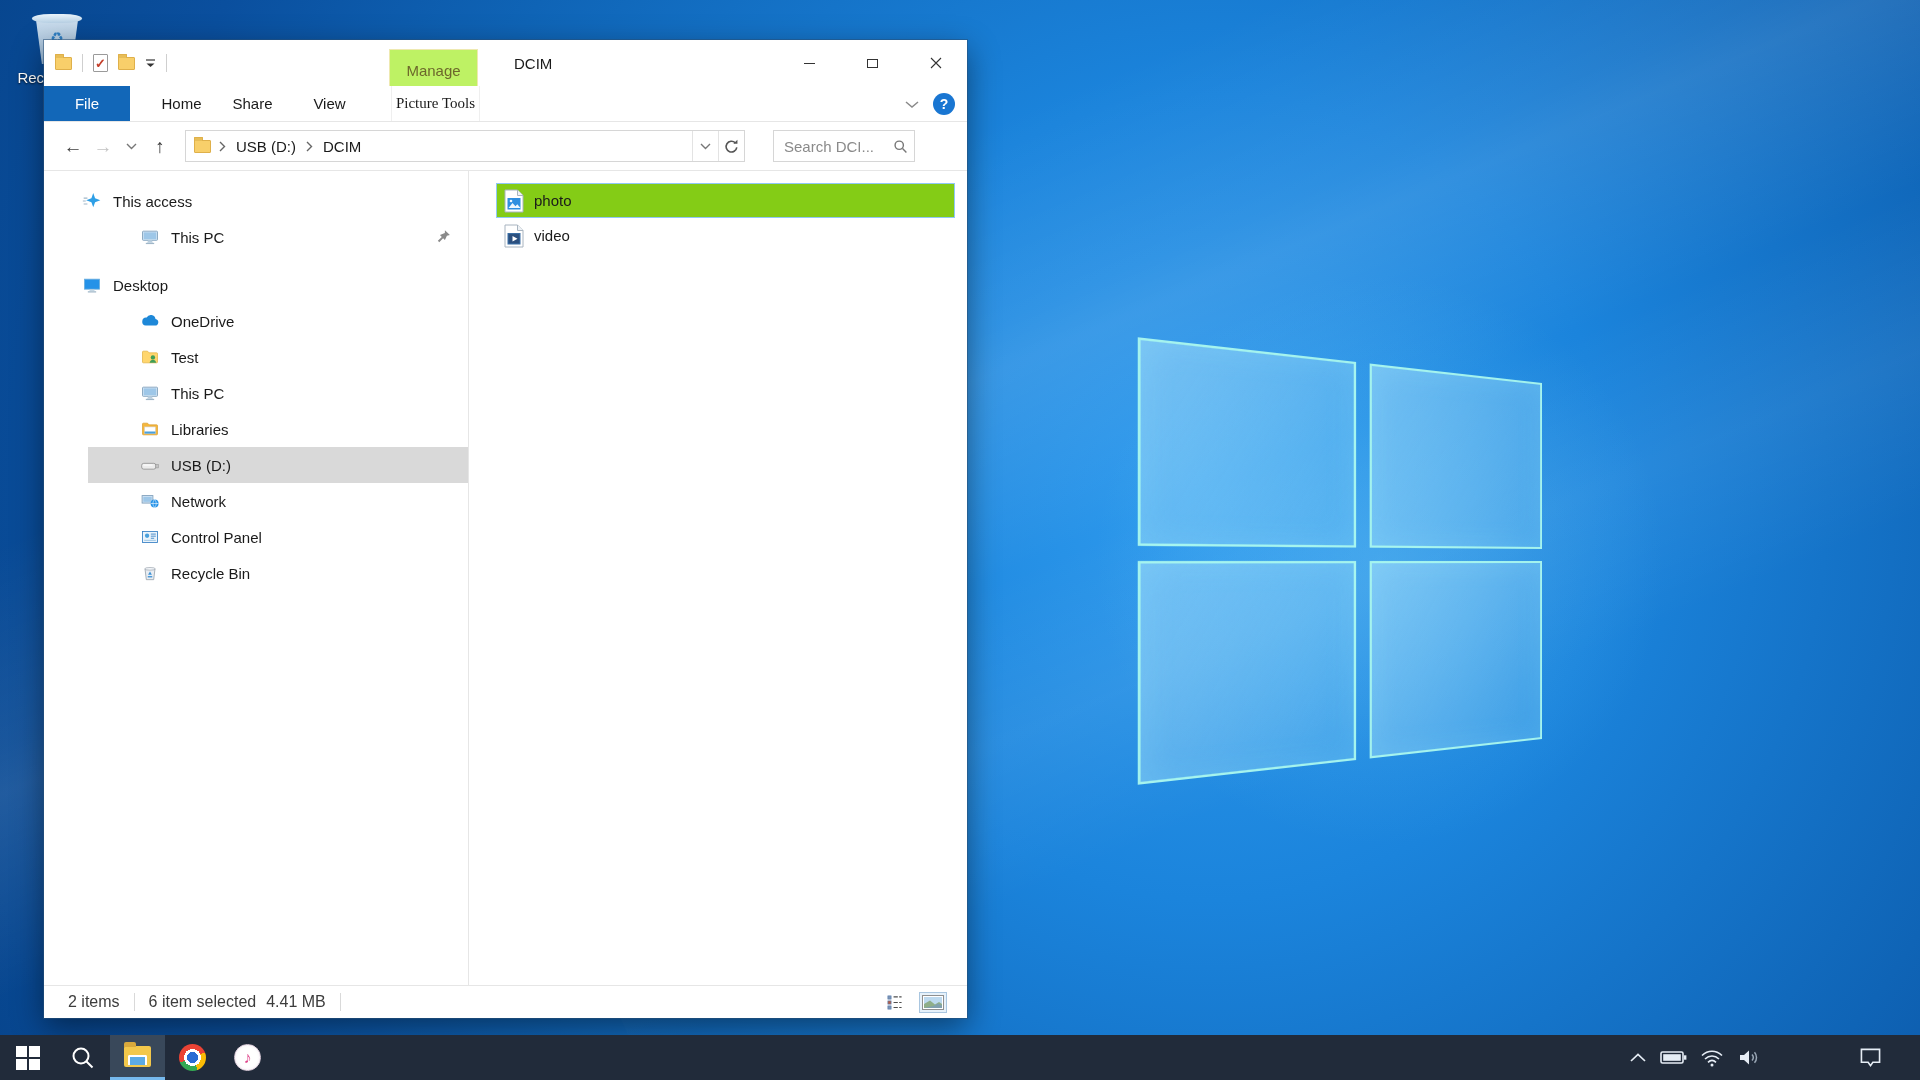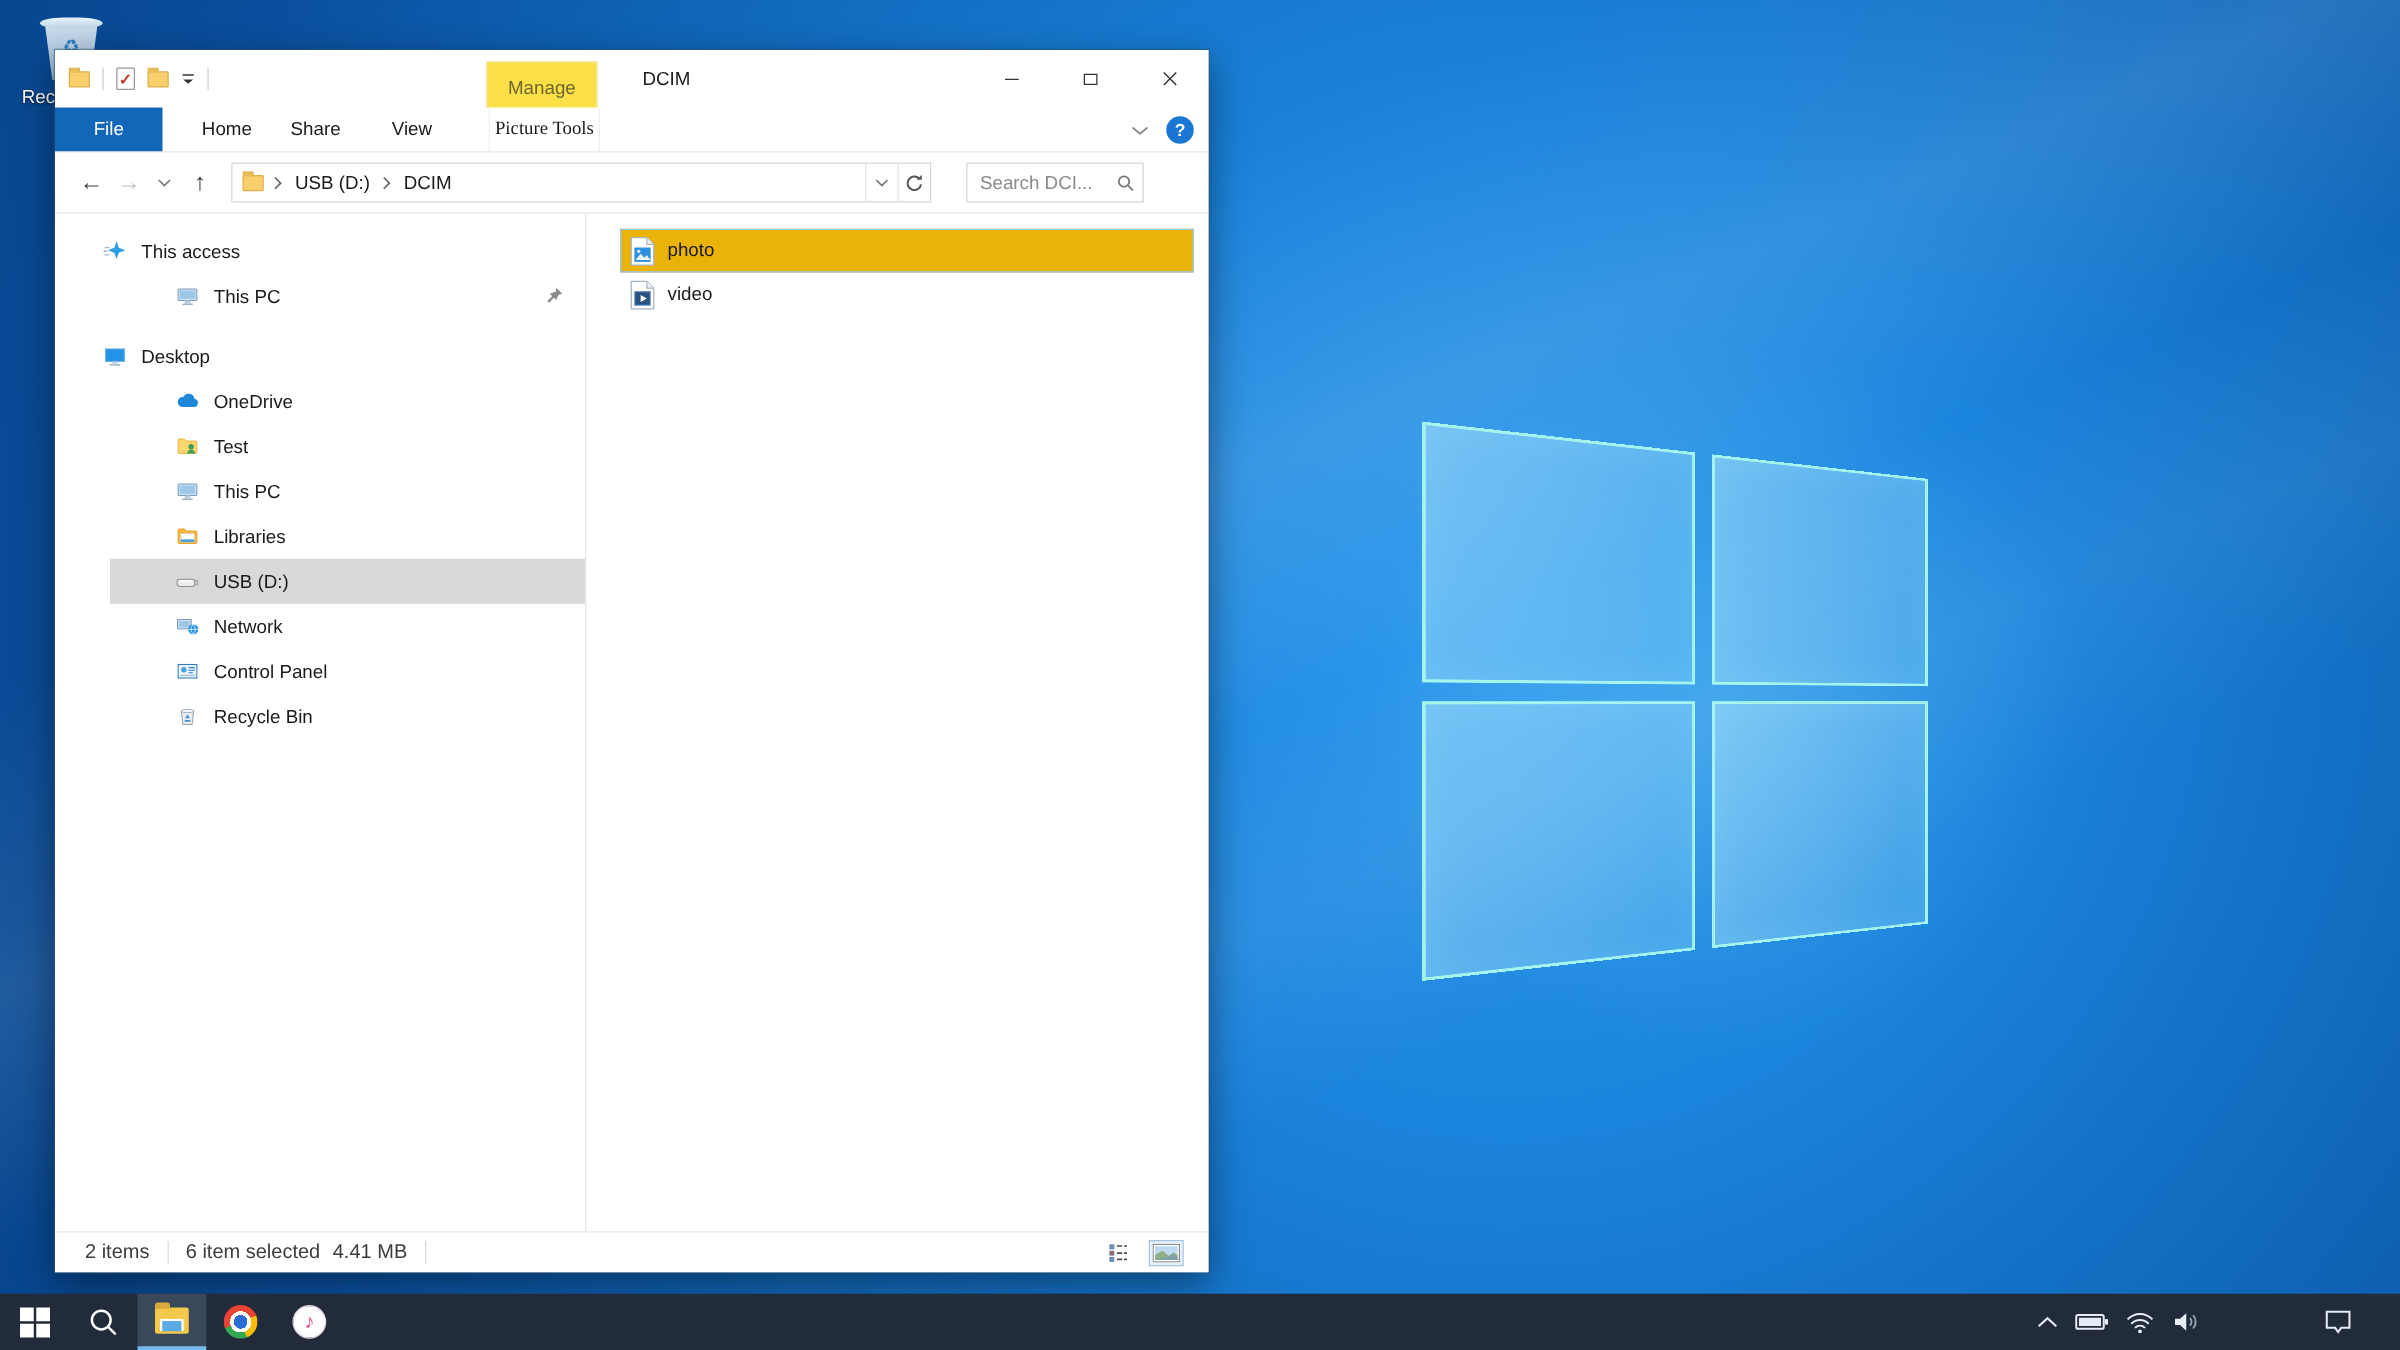--- a/index.html
+++ b/index.html
@@ -40,21 +40,21 @@
     display:flex; flex-direction:column; font-size:15px; color:#1a1a1a; }
 
   
   .titlebar { position:relative; height:46px; flex:0 0 46px; display:flex; align-items:center; }
   .qat { display:flex; align-items:center; gap:10px; padding-left:11px; }
   .qat-sep { width:1px; height:18px; background:#cfcfcf; }
   .mini-folder { position:relative; width:17px; height:13px; background:#f8cf6a; border:1px solid #dfb04a; border-radius:1px; }
   .mini-folder::before { content:""; position:absolute; left:-1px; top:-4px; width:7px; height:3px; background:#e7bd57; border:1px solid #dfb04a; border-bottom:none; border-radius:1px 1px 0 0; }
   .check-doc { width:15px; height:18px; background:#fff; border:1px solid #9a9a9a; border-radius:1px;
     color:#c43e2a; font-size:13px; font-weight:bold; display:flex; align-items:center; justify-content:center; }
-  .contextual { position:absolute; left:345px; top:9px; width:89px; height:37px; background:#fde047;
+  .contextual { position:absolute; left:345px; top:9px; width:89px; height:37px; background:#bef264;
     border:1px solid #eee9b0; border-bottom:none; display:flex; align-items:flex-end; justify-content:center;
     padding-bottom:7px; color:#6d682c; font-size:15px; }
   .win-title { position:absolute; left:470px; top:0; height:46px; display:flex; align-items:center; font-size:15px; color:#1a1a1a; }
   .controls { position:absolute; right:0; top:0; height:46px; display:flex; }
   .ctrl { width:63px; height:46px; display:flex; align-items:center; justify-content:center; }
   .glyph-min { width:11px; height:1px; background:#333; }
   .glyph-max { width:11px; height:9px; border:1px solid #333; }
 
   
   .tabrow { position:relative; height:36px; flex:0 0 36px; display:flex; align-items:stretch; border-bottom:1px solid #e6e6e6; }
@@ -86,21 +86,21 @@
   .side-item { position:relative; height:36px; display:flex; align-items:center; gap:11px; cursor:default; }
   .side-item .svg-ico { flex:0 0 20px; }
   .lvl0 { padding-left:38px; }
   .lvl1 { padding-left:52px;margin-left:44px; }
   .side-item.selected { background:#d9d9d9; }
   .side-gap { height:12px; }
   .pin { position:absolute; right:16px; top:9px; }
 
   .content { flex:1; padding:12px 12px 0 27px; }
   .file-row { height:35px; display:flex; align-items:center; gap:10px; padding-left:7px; border:1px solid transparent; }
-  .file-row.selected { background:#eab308; border:1px solid #90c8f6; }
+  .file-row.selected { background:#84cc16; border:1px solid #90c8f6; }
   .file-row .name { font-size:15px; }
 
   
   .statusbar { height:33px; flex:0 0 33px; border-top:1px solid #e6e6e6; display:flex; align-items:center;
     padding:0 20px 0 24px; color:#3c3c3c; font-size:16px; }
   .st-sep { width:1px; height:18px; background:#d9d9d9; margin:0 14px; }
   .st-right { margin-left:auto; display:flex; align-items:center; gap:16px; }
   .view-thumb-wrap { padding:2px; border:1px solid #a9c6e0; background:#e6f1fa; }
 
   

